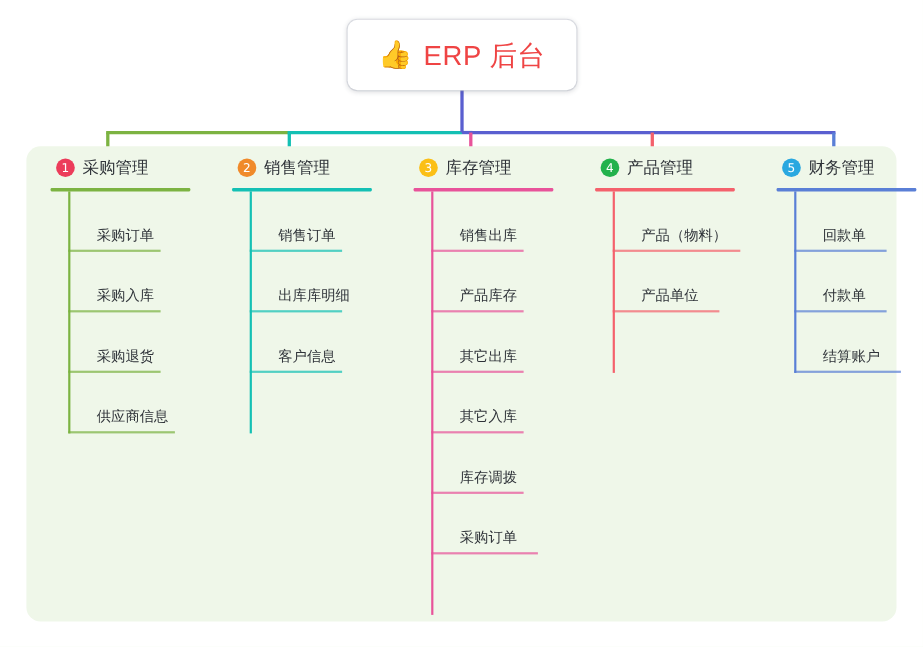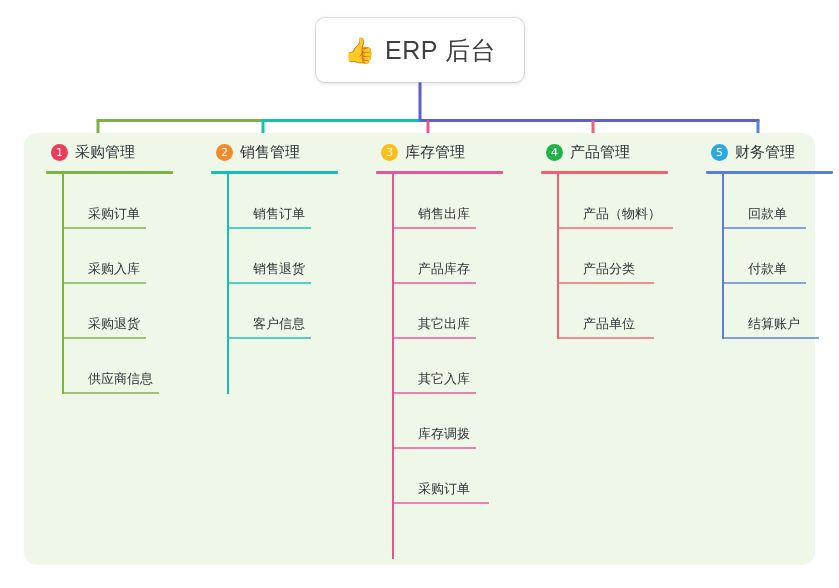--- a/index.html
+++ b/index.html
@@ -37,21 +37,21 @@
     gap: 10px;
     box-sizing: border-box;
   }
   .root-emoji {
     font-size: 25px;
     line-height: 1;
     display: block;
   }
   .root-title {
     font-size: 25px;
-    color: #404040;
+    color: #ef4444;
     letter-spacing: 0.5px;
     white-space: nowrap;
   }
 
   
   #connectors {
     position: absolute;
     left: 0;
     top: 0;
     width: 839px;
@@ -207,21 +207,21 @@
           <span class="col-title">销售管理</span>
         </div>
         <div class="col-bar" style="background: rgb(20, 192, 180);"></div>
         <div class="col-body">
           <div class="trunk" style="background: rgb(20, 192, 180); height: 220px;"></div>
           <div class="leaf">
             <span class="leaf-label">销售订单</span>
             <div class="leaf-rule" style="background: rgb(20, 192, 180); opacity: 0.72; width: 84px;"></div>
           </div>
           <div class="leaf">
-            <span class="leaf-label">销售退货</span>
+            <span class="leaf-label">出库库明细</span>
             <div class="leaf-rule" style="background: rgb(20, 192, 180); opacity: 0.72; width: 84px;"></div>
           </div>
           <div class="leaf">
             <span class="leaf-label">客户信息</span>
             <div class="leaf-rule" style="background: rgb(20, 192, 180); opacity: 0.72; width: 84px;"></div>
           </div>
         </div>
       </div>
       <div class="column" style="left: 342px;">
         <div class="col-head">
@@ -263,24 +263,20 @@
           <span class="col-title">产品管理</span>
         </div>
         <div class="col-bar" style="background: rgb(244, 97, 108);"></div>
         <div class="col-body">
           <div class="trunk" style="background: rgb(244, 97, 108); height: 165px;"></div>
           <div class="leaf">
             <span class="leaf-label">产品（物料）</span>
             <div class="leaf-rule" style="background: rgb(244, 97, 108); opacity: 0.72; width: 116px;"></div>
           </div>
           <div class="leaf">
-            <span class="leaf-label">产品分类</span>
-            <div class="leaf-rule" style="background: rgb(244, 97, 108); opacity: 0.72; width: 97px;"></div>
-          </div>
-          <div class="leaf">
             <span class="leaf-label">产品单位</span>
             <div class="leaf-rule" style="background: rgb(244, 97, 108); opacity: 0.72; width: 97px;"></div>
           </div>
         </div>
       </div>
       <div class="column" style="left: 672px;">
         <div class="col-head">
           <span class="badge" style="background: rgb(42, 168, 224);">5</span>
           <span class="col-title">财务管理</span>
         </div>

